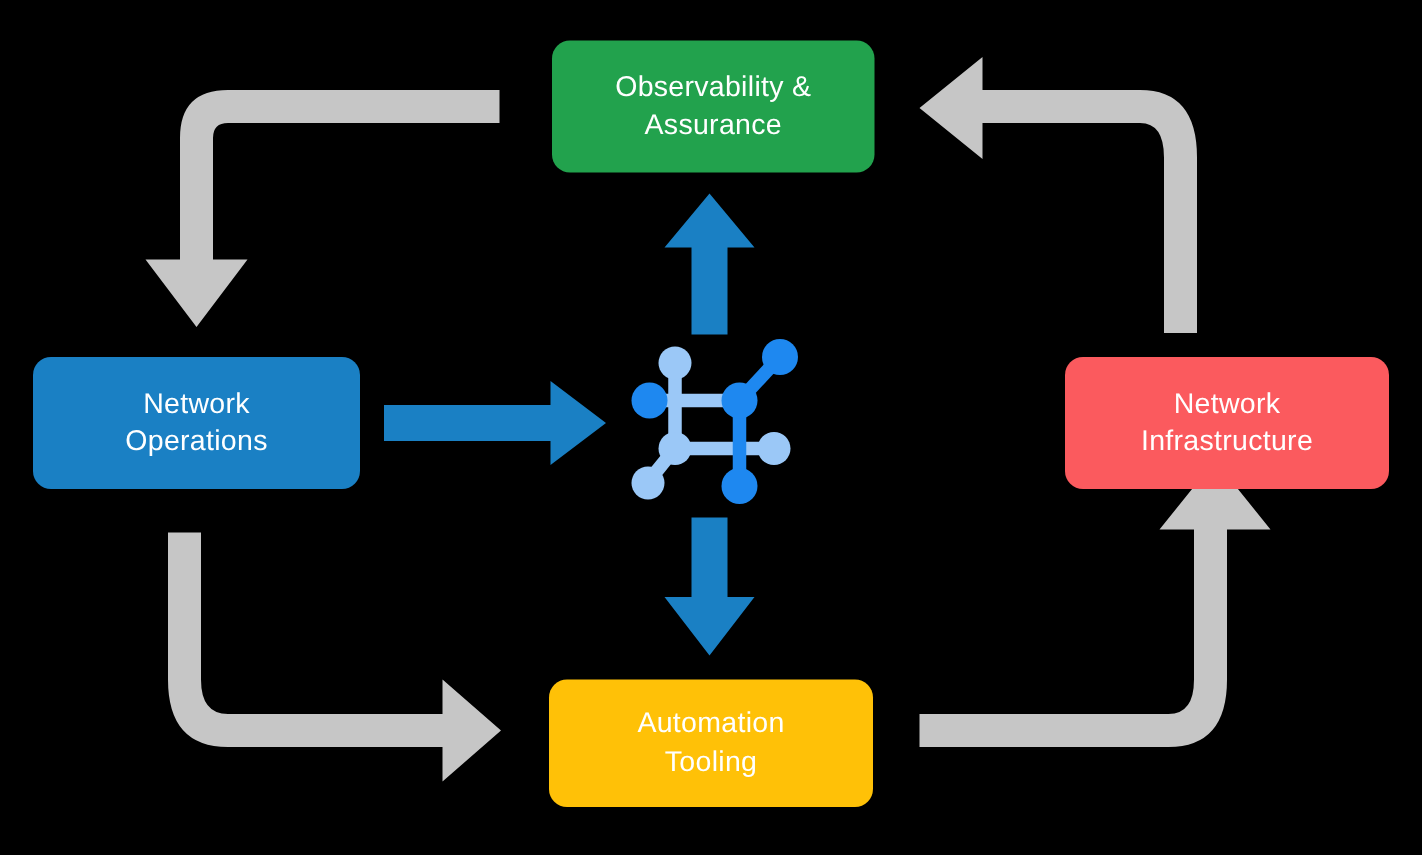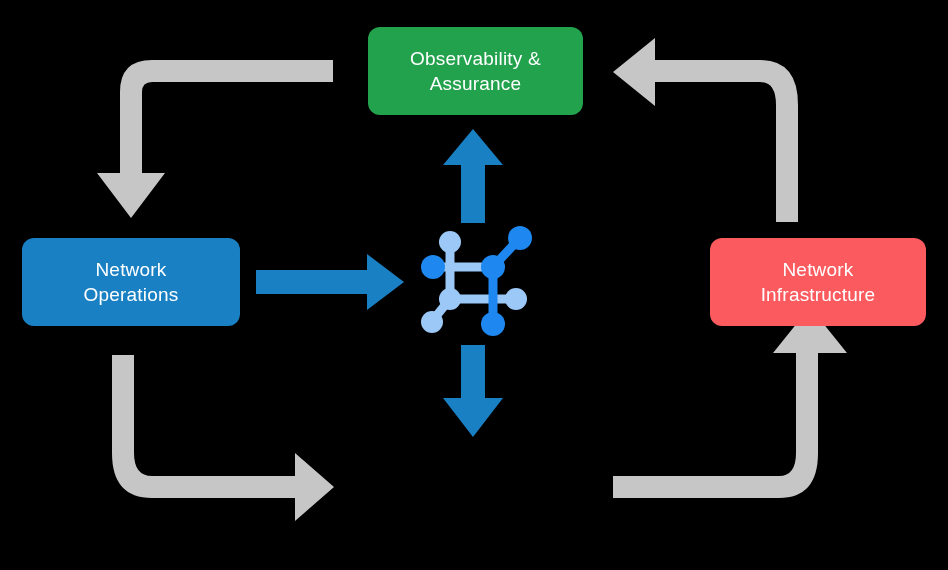--- a/index.html
+++ b/index.html
@@ -115,14 +115,18 @@
   <div class="node-box" id="box-network-operations">
     <span class="node-label">Network
 Operations</span>
   </div>
 
   <div class="node-box" id="box-network-infrastructure">
     <span class="node-label">Network
 Infrastructure</span>
   </div>
 
+  <div class="node-box" id="box-automation-tooling">
+    <span class="node-label">Automation
+Tooling</span>
+  </div>
 
 </div>
 
 </body></html>

